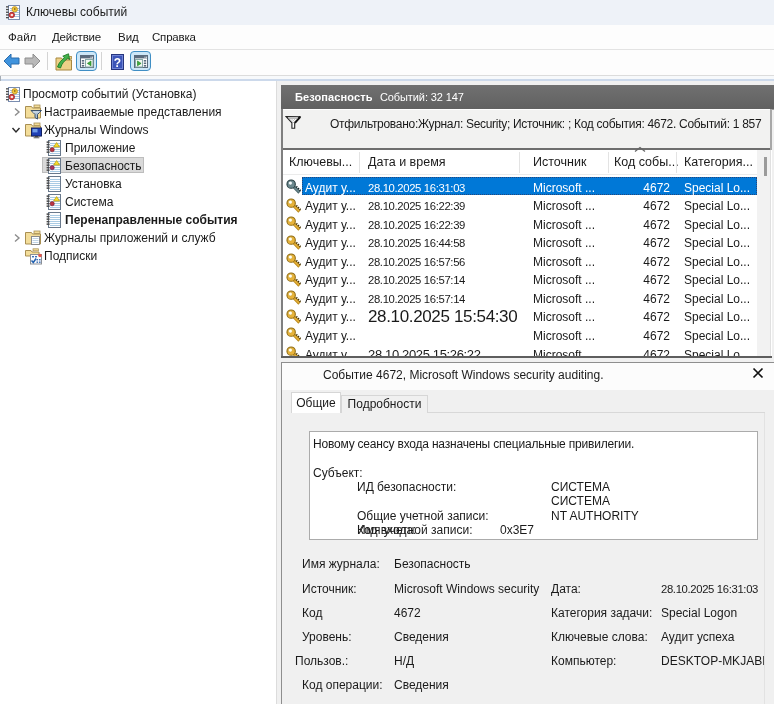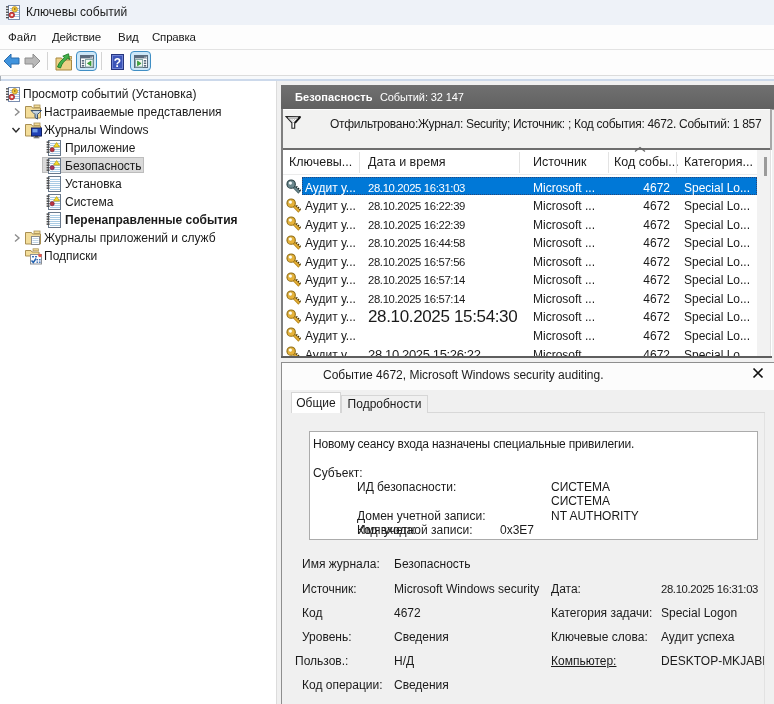--- a/index.html
+++ b/index.html
@@ -412,37 +412,37 @@
 <div class="ab" style="left:764px;top:413px;width:1px;height:291px;background:#e2e2e2;"></div>
 <div id="tab1" class="ab">Общие</div>
 <div id="tab2" class="ab">Подробности</div>
 <div id="ibox" class="ab"></div>
 <div class="t" style="left:313px;top:437px;letter-spacing:-0.2px;">Новому сеансу входа назначены специальные привилегии.</div>
 <div class="t" style="left:313px;top:466px;">Субъект:</div>
 <div class="t" style="left:357px;top:480px;">ИД безопасности:</div>
 <div class="t" style="left:551px;top:480px;">СИСТЕМА</div>
 <div class="t" style="left:357px;top:494px;margin-top:29px;">Имя учетной записи:</div>
 <div class="t" style="left:551px;top:494px;">СИСТЕМА</div>
-<div class="t" style="left:357px;top:509px;">Домен учетной записи:</div>
+<div class="t" style="left:357px;top:509px;">Общие учетной записи:</div>
 <div class="t" style="left:551px;top:509px;">NT AUTHORITY</div>
 <div class="t" style="left:357px;top:523px;">Код входа:</div>
 <div class="t" style="left:500px;top:523px;">0x3E7</div>
 
 <div class="t" style="left:302px;top:557px;">Имя журнала:</div>
 <div class="t" style="left:394px;top:557px;">Безопасность</div>
 <div class="t" style="left:302px;top:582px;">Источник:</div>
 <div class="t" style="left:394px;top:582px;">Microsoft Windows security</div>
 <div class="t" style="left:551px;top:582px;">Дата:</div>
 <div class="t" style="left:661px;top:582px;font-size:11.3px;letter-spacing:-0.35px;">28.10.2025 16:31:03</div>
 <div class="t" style="left:302px;top:606px;">Код</div>
 <div class="t" style="left:394px;top:606px;">4672</div>
 <div class="t" style="left:551px;top:606px;">Категория задачи:</div>
 <div class="t" style="left:661px;top:606px;">Special Logon</div>
 <div class="t" style="left:302px;top:630px;">Уровень:</div>
 <div class="t" style="left:394px;top:630px;">Сведения</div>
 <div class="t" style="left:551px;top:630px;">Ключевые слова:</div>
 <div class="t" style="left:661px;top:630px;">Аудит успеха</div>
 <div class="t" style="left:295px;top:654px;">Пользов.:</div>
 <div class="t" style="left:394px;top:654px;">Н/Д</div>
-<div class="t" style="left:551px;top:654px;text-decoration:underline;">Компьютер:</div>
+<div class="t" style="left:551px;top:654px;">Компьютер:</div>
 <div class="t" style="left:661px;top:654px;width:103px;overflow:hidden;">DESKTOP-MKJABBU</div>
 <div class="t" style="left:302px;top:678px;">Код операции:</div>
 <div class="t" style="left:394px;top:678px;">Сведения</div>
 
 </body></html>

